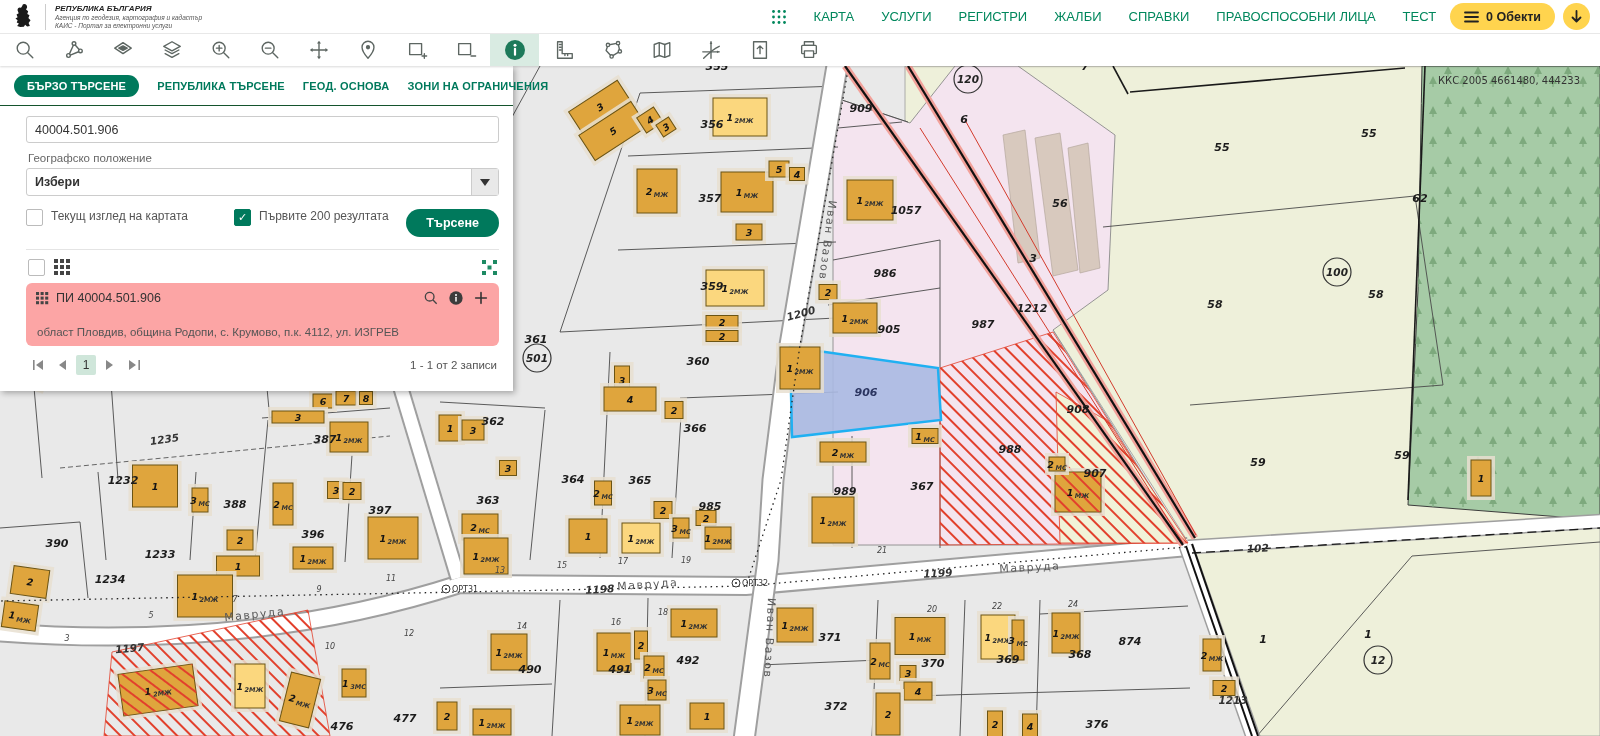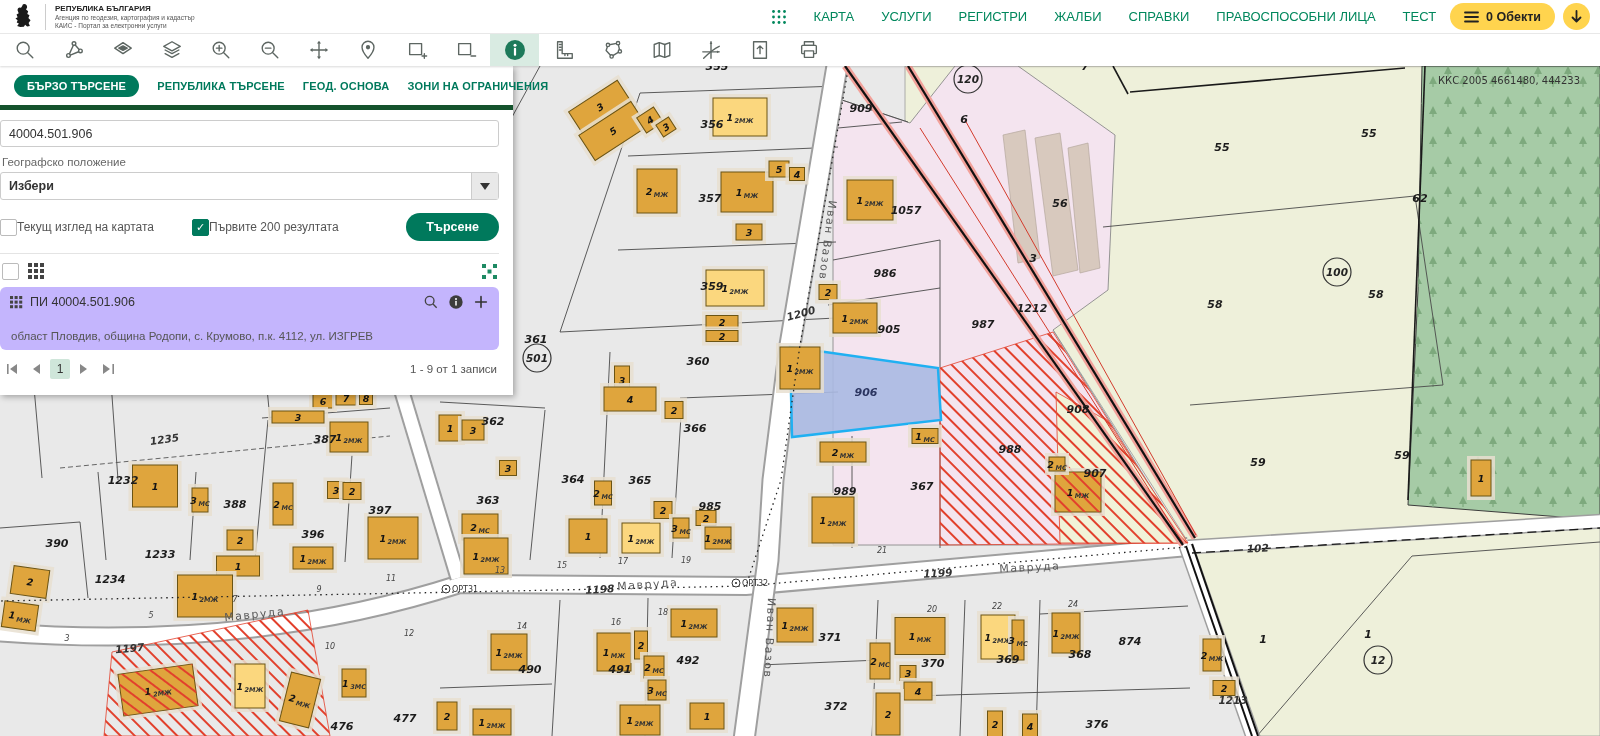--- a/index.html
+++ b/index.html
@@ -2,21 +2,21 @@
 <html><head>
 <meta charset="utf-8">
 <style>
   html,body{margin:0;padding:0;}
   body{width:1600px;height:736px;overflow:hidden;position:relative;
        font-family:"Liberation Sans",sans-serif;background:#e9e9e9;}
 
   
   .header{position:absolute;top:0;left:0;width:1600px;height:33px;background:#fff;
           display:flex;align-items:center;z-index:30;border-bottom:1px solid #e8e8e8;}
-  .logo{display:flex;align-items:center;gap:7px;padding-left:10px;}
+  .logo{display:flex;align-items:center;gap:7px;padding-left:10px;font-style:italic;}
   .logo svg{flex:0 0 auto;}
   .logo-sep{width:1px;height:26px;background:#ccc;margin:0 2px;}
   .lt1{font-size:8px;font-weight:bold;color:#222;line-height:10px;}
   .lt2{font-size:6.5px;color:#555;line-height:8px;}
   .main-nav{margin-left:auto;display:flex;align-items:center;gap:27px;padding-right:14px;}
   .apps-icon{display:flex;align-items:center;}
   .nav-item{font-size:13px;font-weight:normal;color:#00875c;cursor:pointer;white-space:nowrap;}
   .badge-pill{display:flex;align-items:center;gap:7px;background:#ffd44e;border-radius:14px;
               height:27px;padding:0 14px;font-size:12.5px;font-weight:bold;color:#222;cursor:pointer;}
   .badge-circle{width:27px;height:27px;border-radius:50%;background:#ffd44e;display:flex;
@@ -25,40 +25,40 @@
   
   .toolbar{position:absolute;top:33px;left:0;width:1600px;height:33px;background:#fff;z-index:29;
            display:flex;align-items:center;gap:0;box-shadow:0 1px 2px rgba(0,0,0,.15);}
   .tool{width:49px;height:33px;display:flex;align-items:center;justify-content:center;cursor:pointer;}
   .tool.active{background:#d9ebe2;}
   .tool svg{stroke:#5d6662;fill:none;stroke-width:1.5;stroke-linecap:round;stroke-linejoin:round;}
 
   
   .panel{position:absolute;top:66px;left:0;width:513px;background:#fff;z-index:20;
          box-shadow:2px 2px 6px rgba(0,0,0,.3);}
-  .tabs{display:flex;align-items:center;gap:18px;padding:9px 12px 8px 14px;border-bottom:5px solid #14532d;}
+  .tabs{display:flex;align-items:center;gap:18px;padding:9px 12px 8px 14px;border-bottom:1px solid #14532d;}
   .tab{font-size:11px;font-weight:bold;color:#00795c;letter-spacing:.2px;cursor:pointer;white-space:nowrap;}
   .tab.active{background:#00795c;color:#fff;border-radius:13px;padding:5px 13px;}
-  .panel-body{padding:10px 14px 6px 0;}
+  .panel-body{padding:10px 14px 6px 26px;}
   .search-input{width:100%;box-sizing:border-box;height:27px;border:1px solid #ccc;border-radius:3px;
                 font-size:12.5px;color:#333;padding:0 8px;font-family:"Liberation Sans",sans-serif;}
   .geo-label{font-size:11.5px;color:#666;margin:9px 0 4px 2px;}
   .select{height:26px;border:1px solid #ccc;border-radius:3px;display:flex;align-items:center;cursor:pointer;font-weight:bold;}
   .select .sel-val{flex:1;font-size:12.5px;color:#333;padding:0 8px;}
   .select .sel-btn{width:26px;height:100%;background:#e9e9e9;border-left:1px solid #ccc;
                    display:flex;align-items:center;justify-content:center;}
-  .check-row{display:flex;align-items:center;margin-top:13px;}
+  .check-row{display:flex;margin-top:13px;gap:8px;}
   .cb{width:15px;height:15px;border:1px solid #bbb;border-radius:2px;background:#fff;flex:0 0 auto;cursor:pointer;}
   .cb.checked{background:#00795c;border-color:#00795c;color:#fff;font-size:11px;line-height:15px;text-align:center;}
   .cb-label{font-size:12px;color:#555;}
   .search-btn{margin-left:auto;background:#00795c;color:#fff;border:none;border-radius:15px;
               font-size:12.5px;font-weight:bold;padding:7px 20px;cursor:pointer;font-family:Liberation Sans, sans-serif;}
   .divider{height:1px;background:#e4e4e4;margin:12px 0 0 0;}
   .grid-row{display:flex;align-items:center;gap:9px;padding:9px 2px 7px 2px;}
-  .result-card{background:#c4b5fd;border-radius:6px;padding:7px 10px 8px 10px;}
+  .result-card{background:#fca5a5;border-radius:6px;padding:7px 10px 8px 10px;}
   .rc-top{display:flex;align-items:center;gap:7px;}
   .rc-title{font-size:12.5px;color:#333;}
   .rc-icons{margin-left:auto;display:flex;align-items:center;gap:9px;}
   .rc-sub{font-size:11.5px;color:#555;margin-top:20px;padding-left:1px;}
   .pager{display:flex;align-items:center;gap:4px;padding:9px 2px 10px 2px;}
   .pg-btn{width:20px;height:20px;display:flex;align-items:center;justify-content:center;cursor:pointer;}
   .pg-num{min-width:20px;height:20px;background:#cfe6da;color:#333;font-size:12px;
           display:flex;align-items:center;justify-content:center;border-radius:2px;cursor:pointer;}
   .pg-info{margin-left:auto;font-size:11.5px;color:#555;}
 
@@ -1039,16 +1039,16 @@
           <svg width="8" height="10" viewBox="0 0 8 10">
             <path d="M0 0l7 5-7 5Z" fill="#888"></path>
           </svg>
         </span>
       <span class="pg-btn">
           <svg width="11" height="10" viewBox="0 0 11 10">
             <path d="M0 0l7 5-7 5Z" fill="#888"></path>
             <rect x="9.4" y="0" width="1.6" height="10" fill="#888"></rect>
           </svg>
         </span>
-      <span class="pg-info">1 - 9 от 1 записи</span>
+      <span class="pg-info">1 - 1 от 2 записи</span>
     </div>
   </div>
 </div>
 
 </body></html>

